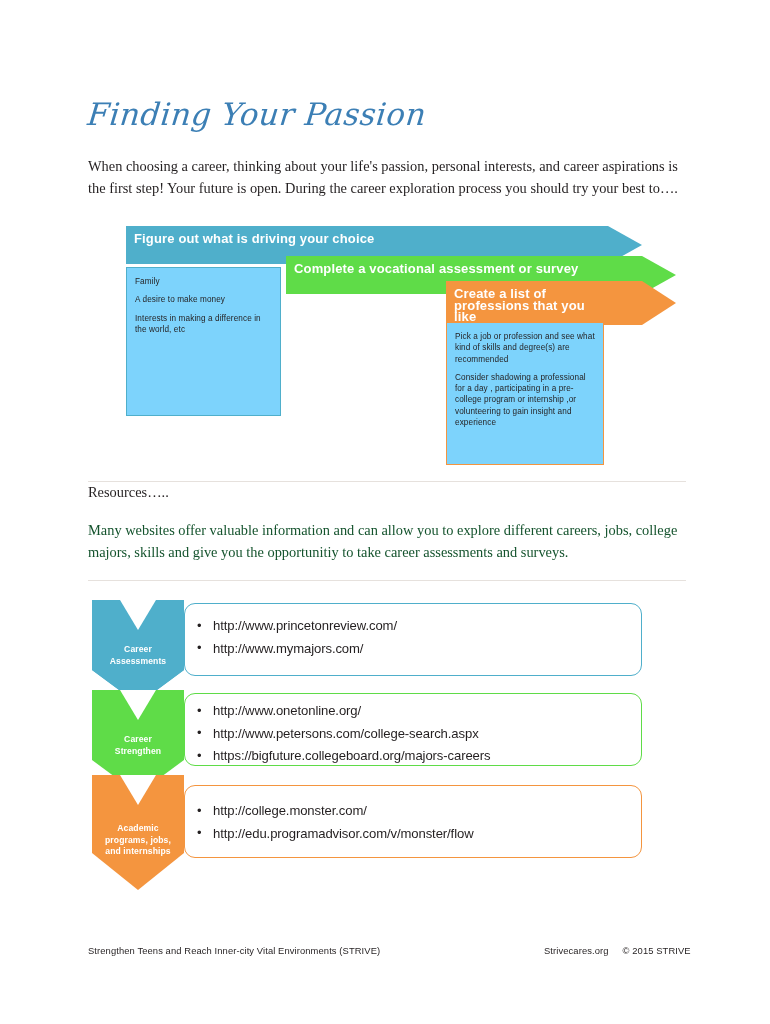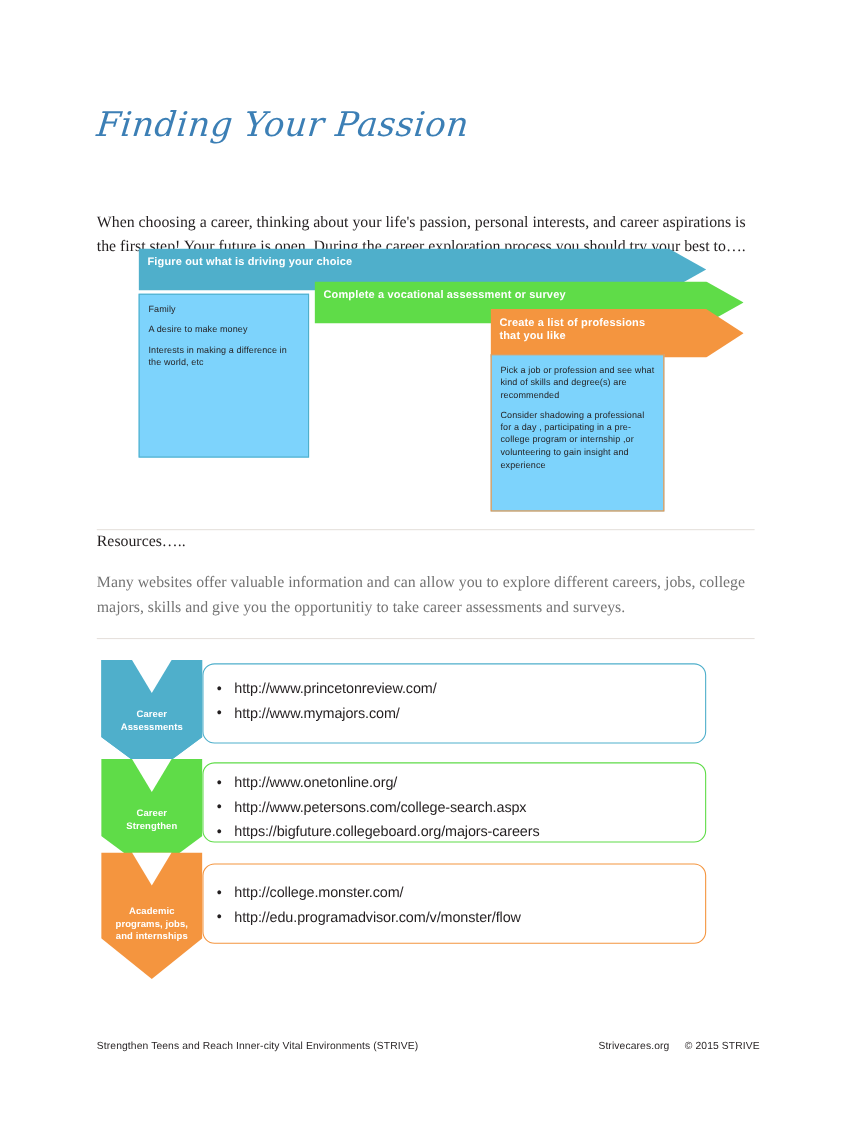--- a/index.html
+++ b/index.html
@@ -43,42 +43,41 @@
   
   .intro {
     position: absolute;
     left: 88px;
     top: 155px;
     width: 600px;
     font-family: "Liberation Serif", serif;
     font-size: 14.4px;
     line-height: 22px;
     color: #231f20;
-    margin-top: 36px;
   }
 
   
   .diagram {
     position: absolute;
     left: 0;
     top: 0;
     width: 770px;
     height: 1024px;
     pointer-events: none;
   }
   .proc {
     position: absolute;
     pointer-events: auto;
   }
   .proc-head {
     position: absolute;
     top: 0;
     left: 0;
     color: #ffffff;
-    font-size: 10px;
+    font-size: 13px;
     font-weight: 600;
     line-height: 11.5px;
     letter-spacing: 0.15px;
     padding: 7px 8px 0 8px;
     box-sizing: border-box;
     z-index: 2;
   }
   .proc-arrow {
     position: absolute;
     top: 0;
@@ -122,21 +121,21 @@
     color: #231f20;
   }
   .res-para {
     position: absolute;
     left: 88px;
     top: 519px;
     width: 600px;
     font-family: "Liberation Serif", serif;
     font-size: 14.4px;
     line-height: 22px;
-    color: #737373;
+    color: #14532d;
   }
 
   
   .res-row { position: absolute; }
   .res-chev { position: absolute; left: 0; top: 0; }
   .res-chev-label {
     position: absolute;
     color: #ffffff;
     font-size: 8.6px;
     font-weight: 600;

